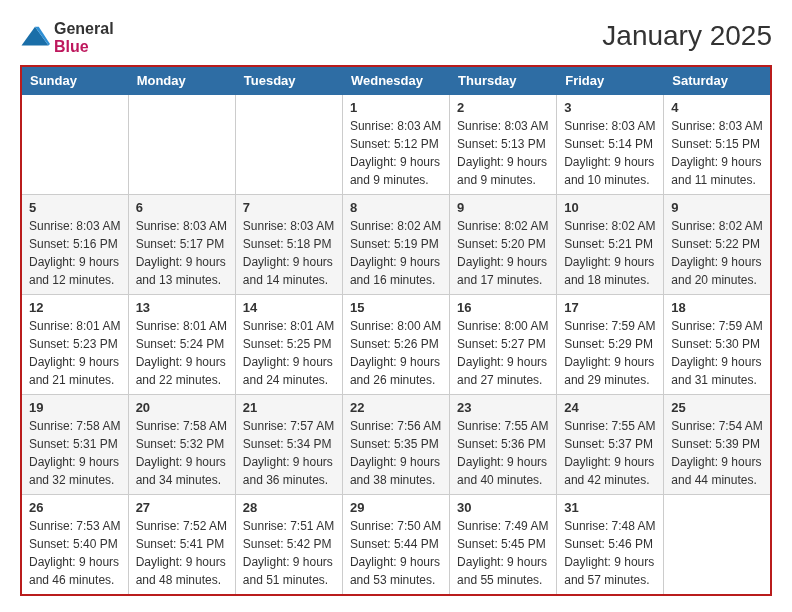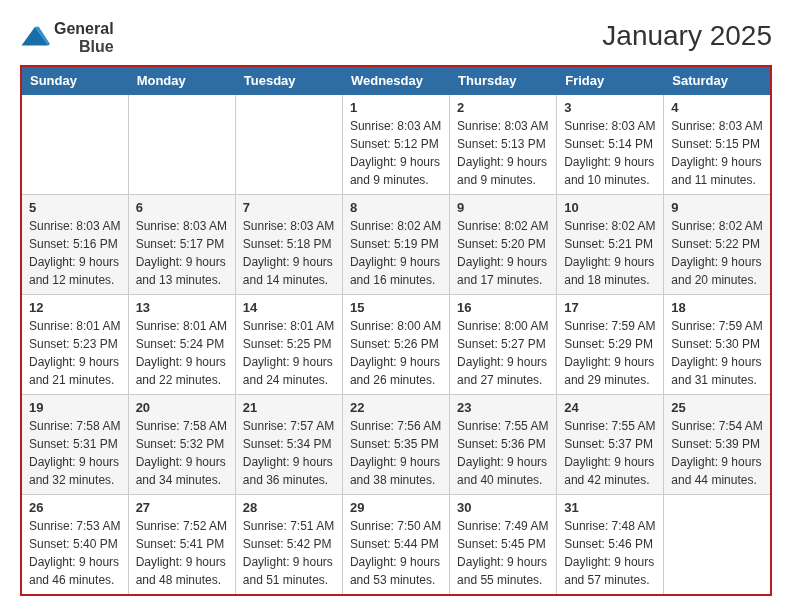--- a/index.html
+++ b/index.html
@@ -27,22 +27,21 @@
       line-height: 1.1;
     }
     .logo-general {
       font-size: 16px;
       font-weight: bold;
       color: #333;
     }
     .logo-blue {
       font-size: 16px;
       font-weight: bold;
-      color: #404040;
-      text-align: right;
+      color: #be185d;
     }
     .logo-icon {
       width: 30px;
       height: 30px;
     }
     .title-area {
       text-align: right;
     }
     .month-title {
       font-size: 28px;

